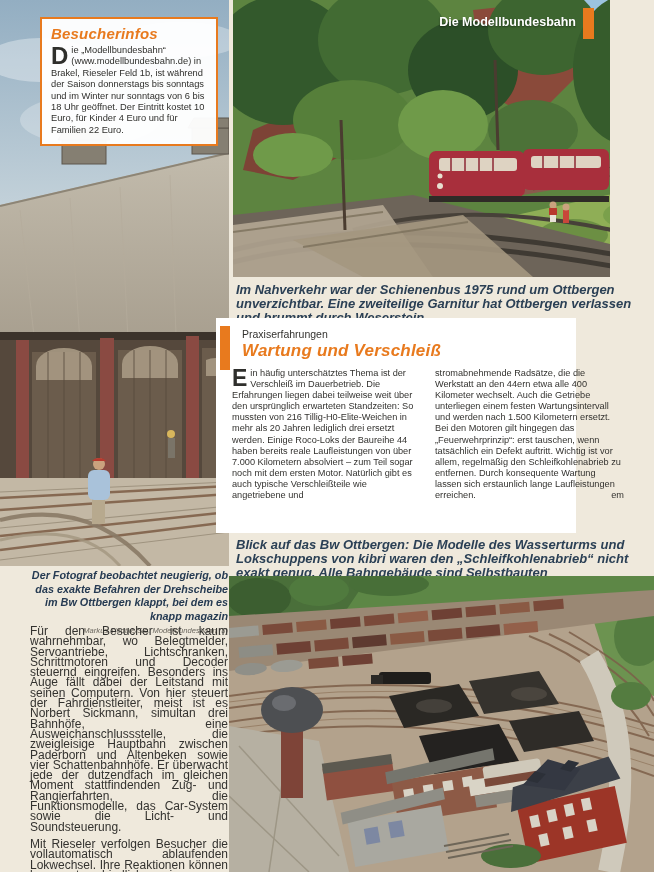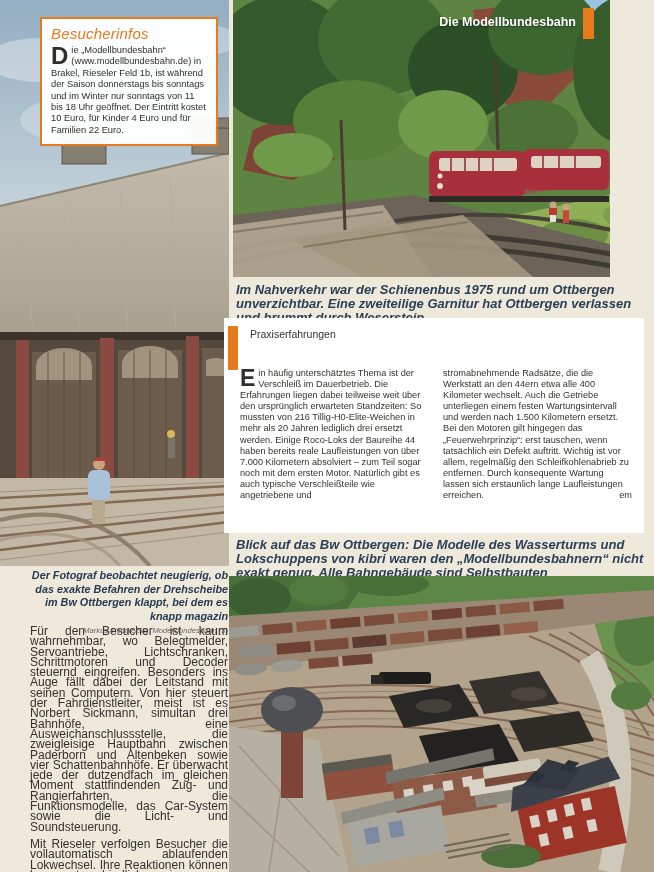--- a/index.html
+++ b/index.html
@@ -16,21 +16,21 @@
   .photo-top{left:233px;top:0;width:377px;height:277px;}
   .photo-bottom{left:229px;top:576px;width:425px;height:296px;}
 
   
   .visitor-box{
     position:absolute;left:40px;top:17px;width:178px;box-sizing:border-box;
     background:rgba(255,255,255,0.96);border:2px solid #e87a1e;
     padding:6px 9px 8px 9px;
   }
   .visitor-title{
-    font-size:15px;font-weight:normal;font-style:italic;color:#e87a1e;
+    font-size:15px;font-weight:bold;font-style:italic;color:#e87a1e;
     margin:0 0 3px 0;letter-spacing:.2px;
   }
   .visitor-body{font-size:9.3px;line-height:11.4px;color:#2f2f2c;}
   .dropcap{
     float:left;font-weight:bold;color:#2f2f2c;
     font-size:24px;line-height:20px;margin:1px 3px 0 0;
   }
 
   
   .header-bar{position:absolute;right:16px;top:8px;width:11px;height:31px;background:#e87a1e;}
@@ -44,21 +44,21 @@
     position:absolute;font-weight:bold;font-style:italic;color:#2b4055;
     font-size:13px;line-height:14px;
   }
   .caption-top{left:236px;top:283px;width:412px;}
   .caption-bottom{left:236px;top:538px;width:416px;}
   .caption-left{left:26px;top:569px;width:202px;text-align:right;font-size:10.8px;line-height:13.5px;color:#253a52;}
   .credit{font-style:italic;font-weight:normal;font-size:7.6px;color:#6a665e;margin-top:1px;}
 
   
   .practice-box{
-    position:absolute;left:224px;top:318px;width:420px;height:215px;
+    position:absolute;left:216px;top:318px;width:360px;height:215px;
     background:#ffffff;box-sizing:border-box;
   }
   .kicker-bar{position:absolute;left:4px;top:8px;width:10px;height:44px;background:#e87a1e;}
   .kicker{position:absolute;left:26px;top:10px;font-size:10.5px;color:#33322f;}
   .box-title{
     position:absolute;left:26px;top:23px;font-size:17px;font-weight:bold;
     font-style:italic;color:#e87a1e;letter-spacing:.2px;
   }
   .box-cols{
     position:absolute;left:16px;top:50px;width:392px;display:flex;gap:14px;
@@ -172,21 +172,21 @@
         <rect x="92" y="496" width="13" height="28" fill="#b7a98e"></rect>
         <rect x="88" y="470" width="22" height="30" rx="6" fill="#a9c2da"></rect>
         <circle cx="99" cy="464" r="6" fill="#caa27e"></circle>
         <path d="M92 461 a8 6 0 0 1 14 0 z" fill="#b8392e"></path>
       </g>
     </svg>
 
     <div class="visitor-box">
       <div class="visitor-title">Besucherinfos</div>
       <div class="visitor-body">
-        <span class="dropcap">D</span><span>ie „Modellbundesbahn“ (www.modellbundesbahn.de) in Brakel, Rieseler Feld 1b, ist während der Saison donnerstags bis sonntags und im Winter nur sonntags von 11 bis 18 Uhr geöffnet. Der Eintritt kostet 10 Euro, für Kinder 4 Euro und für Familien 22 Euro.</span>
+        <span class="dropcap">D</span><span>ie „Modellbundesbahn“ (www.modellbundesbahn.de) in Brakel, Rieseler Feld 1b, ist während der Saison donnerstags bis sonntags und im Winter nur sonntags von 6 bis 18 Uhr geöffnet. Der Eintritt kostet 10 Euro, für Kinder 4 Euro und für Familien 22 Euro.</span>
       </div>
     </div>
   </div>
 
   <div class="photo photo-top">
     <svg width="421" height="277" viewBox="0 0 421 277">
       <rect x="0" y="0" width="421" height="277" fill="#5d8440"></rect>
       <rect x="330" y="0" width="91" height="50" fill="#9cc3e0"></rect>
 
       <polygon points="240,10 330,0 360,60 300,120 250,90" fill="#8a4a3a"></polygon>
@@ -258,31 +258,32 @@
 
     <div class="header-text">Die Modellbundesbahn</div>
     <div class="header-bar"></div>
   </div>
 
   <div class="caption caption-top">Im Nahverkehr war der Schienenbus 1975 rund um Ottbergen unverzichtbar. Eine zweiteilige Garnitur hat Ottbergen verlassen und brummt durch Weserstein</div>
 
   <div class="practice-box">
     <div class="kicker-bar"></div>
     <div class="kicker">Praxiserfahrungen</div>
+    <div class="box-title">Wartung und Verschleiß</div>
     <div class="box-cols">
       <div class="box-col">
         <p><span class="dropcap-e">E</span><span>in häufig unterschätztes Thema ist der Verschleiß im Dauerbetrieb. Die Erfahrungen liegen dabei teilweise weit über den ursprünglich erwarteten Standzeiten: So mussten von 216 Tillig-H0-Elite-Weichen in mehr als 20 Jahren lediglich drei ersetzt werden. Einige Roco-Loks der Baureihe 44 haben bereits reale Laufleistungen von über 7.000 Kilometern absolviert – zum Teil sogar noch mit dem ersten Motor. Natürlich gibt es auch typische Verschleißteile wie angetriebene und</span></p>
       </div>
       <div class="box-col">
         <p><span>stromabnehmende Radsätze, die die Werkstatt an den 44ern etwa alle 400 Kilometer wechselt. Auch die Getriebe unterliegen einem festen Wartungsintervall und werden nach 1.500 Kilometern ersetzt. Bei den Motoren gilt hingegen das „Feuerwehrprinzip“: erst tauschen, wenn tatsächlich ein Defekt auftritt. Wichtig ist vor allem, regelmäßig den Schleifkohlenabrieb zu entfernen. Durch konsequente Wartung lassen sich erstaunlich lange Laufleistungen erreichen.</span> <span class="author">em</span></p>
       </div>
     </div>
   </div>
 
-  <div class="caption caption-bottom">Blick auf das Bw Ottbergen: Die Modelle des Wasserturms und Lokschuppens von kibri waren den „Modellbundesbahnern“ nicht exakt genug. Alle Bahngebäude sind Selbstbauten</div>
+  <div class="caption caption-bottom">Blick auf das Bw Ottbergen: Die Modelle des Wasserturms und Lokschuppens von kibri waren den „Schleifkohlenabrieb“ nicht exakt genug. Alle Bahngebäude sind Selbstbauten</div>
 
   <div class="photo photo-bottom">
     <svg width="425" height="296" viewBox="0 0 425 296">
       <rect x="0" y="0" width="425" height="296" fill="#b3a28c"></rect>
 
       <rect x="0" y="0" width="425" height="40" fill="#5d8746"></rect>
       <polygon points="0,0 140,0 110,45 0,55" fill="#4a6f3a"></polygon>
       <ellipse cx="30" cy="22" rx="32" ry="20" fill="#3c5e30"></ellipse>
       <ellipse cx="90" cy="14" rx="30" ry="16" fill="#507a3e"></ellipse>
       <ellipse cx="160" cy="8" rx="40" ry="12" fill="#486f38"></ellipse>

